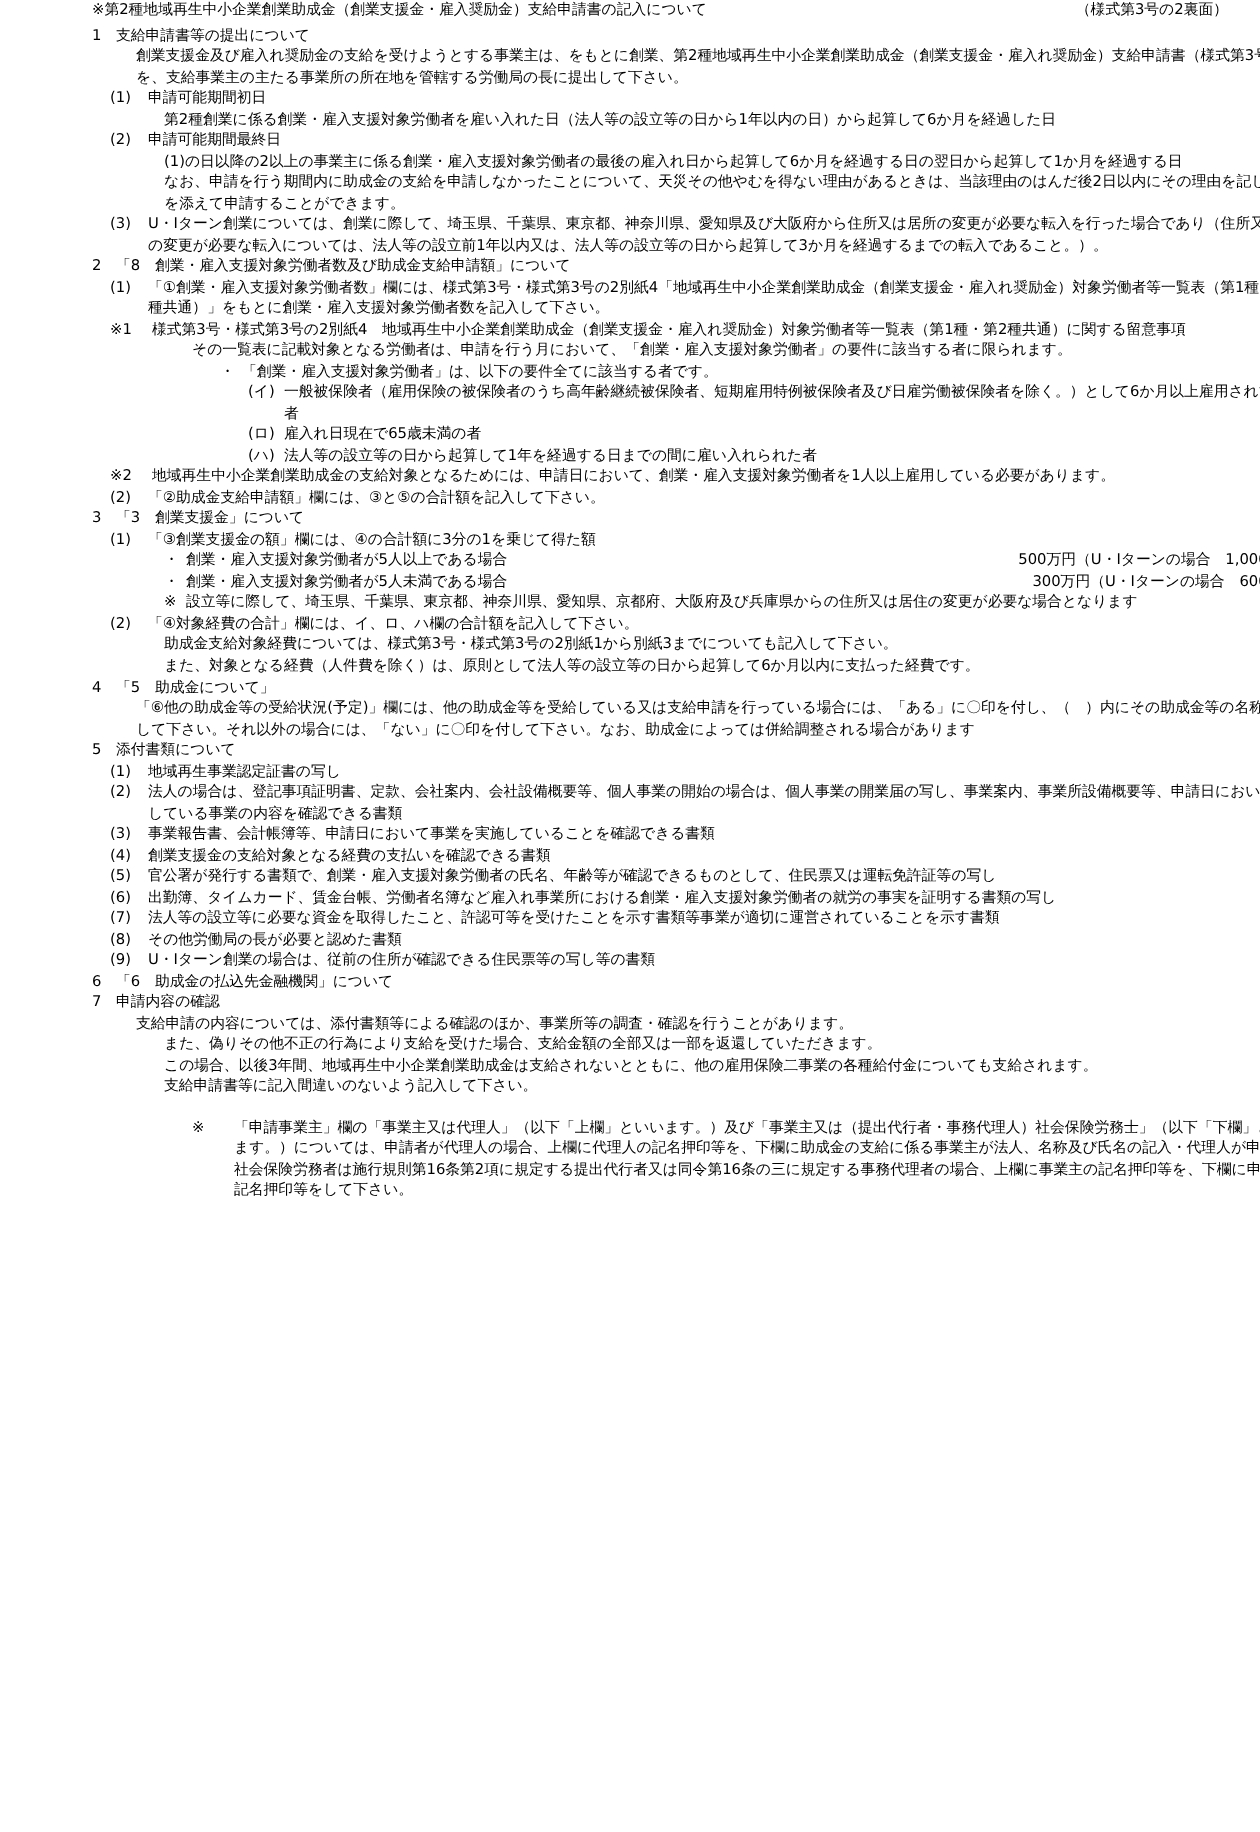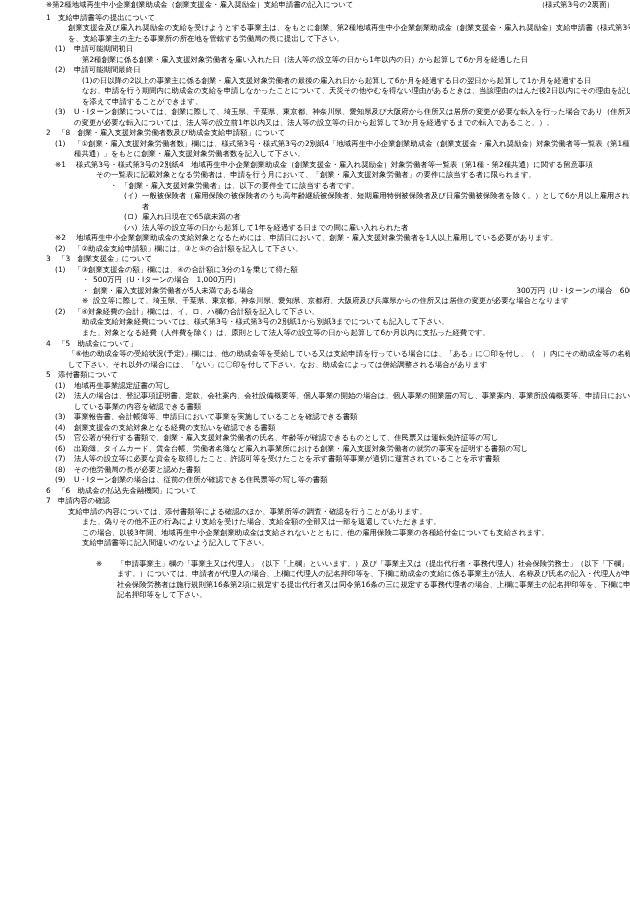--- a/index.html
+++ b/index.html
@@ -156,20 +156,21 @@
     <div class="body">「3　創業支援金」について</div>
   </div>
 
   <div class="row i1">
     <div class="marker w-par">(1)</div>
     <div class="body">「③創業支援金の額」欄には、④の合計額に3分の1を乗じて得た額</div>
   </div>
 
   <div class="row i3">
     <div class="marker w-dot">・</div>
+    <div class="body">創業・雇入支援対象労働者が5人以上である場合</div>
     <div class="marker">500万円（U・Iターンの場合　1,000万円）</div>
   </div>
   <div class="row i3">
     <div class="marker w-dot">・</div>
     <div class="body">創業・雇入支援対象労働者が5人未満である場合</div>
     <div class="marker">300万円（U・Iターンの場合　600万円）</div>
   </div>
 
   <div class="row i3">
     <div class="marker w-dot">※</div>

